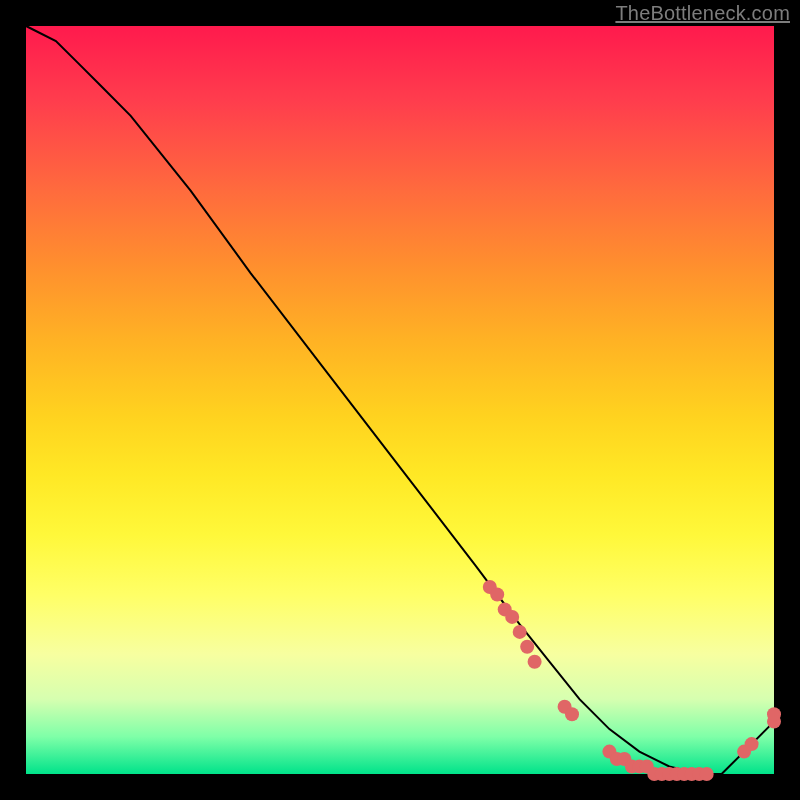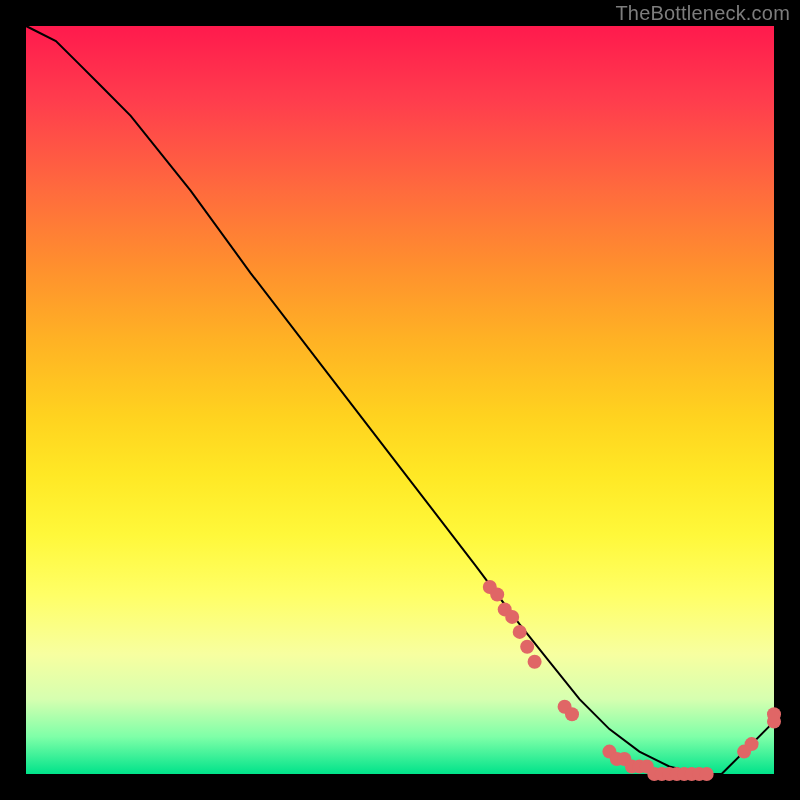--- a/index.html
+++ b/index.html
@@ -43,20 +43,21 @@
   }
   .watermark {
     position: absolute;
     top: 2px;
     right: 10px;
     color: #7d7d7d;
     font-size: 20px;
     letter-spacing: 0.2px;
     font-weight: 400;
     user-select: none;
+    text-decoration: underline;
   }
   svg.curve {
     position: absolute;
     top: 0; left: 0;
     width: 748px; height: 748px;
     overflow: visible;
   }
 </style>
 </head>
 <body>

